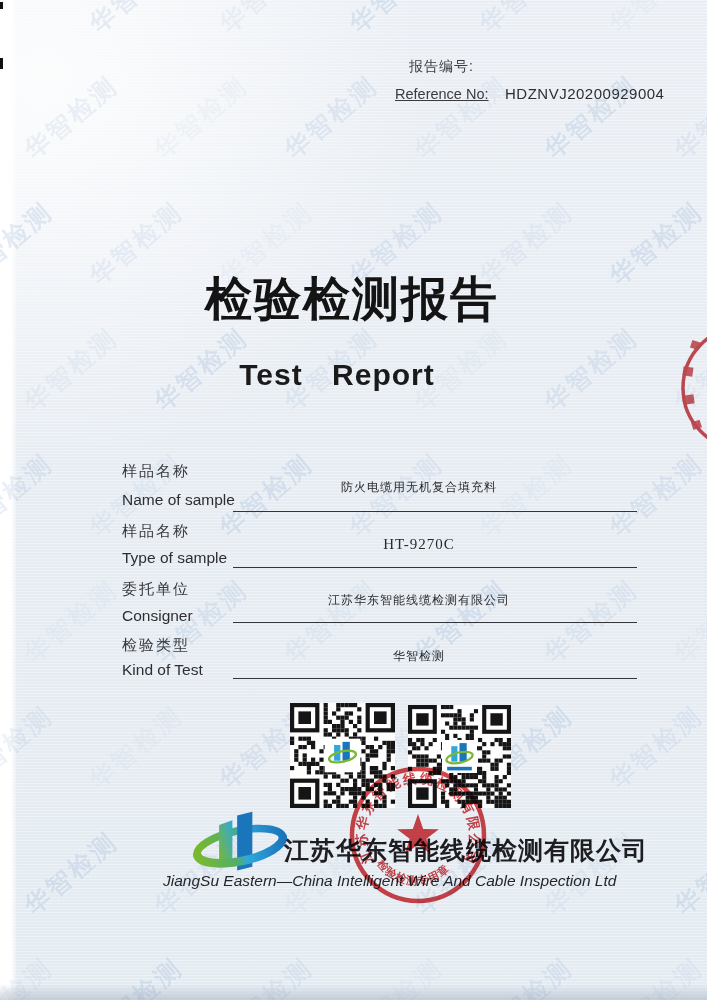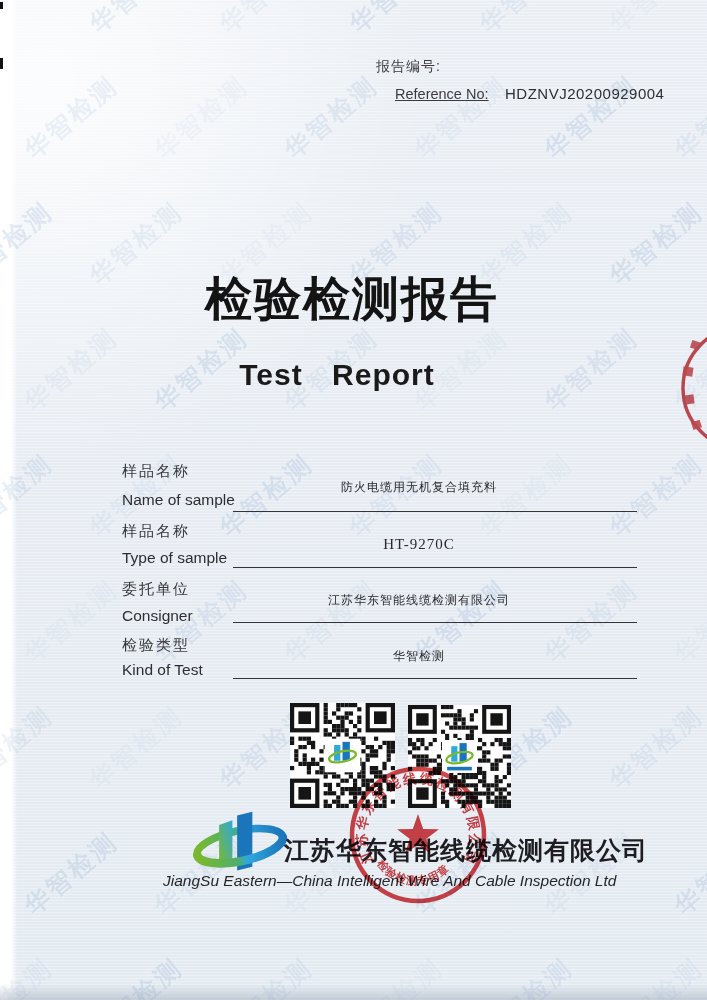--- a/index.html
+++ b/index.html
@@ -92,21 +92,21 @@
       <span class="wm" style="left: 535px; top: 857px; opacity: 0.11;">华智检测</span>
       <span class="wm" style="left: 665px; top: 857px; opacity: 0.23;">华智检测</span>
       <span class="wm" style="left: -50px; top: 983px; opacity: 0.11;">华智检测</span>
       <span class="wm" style="left: 80px; top: 983px; opacity: 0.23;">华智检测</span>
       <span class="wm" style="left: 210px; top: 983px; opacity: 0.15;">华智检测</span>
       <span class="wm" style="left: 340px; top: 983px; opacity: 0.07;">华智检测</span>
       <span class="wm" style="left: 470px; top: 983px; opacity: 0.19;">华智检测</span>
       <span class="wm" style="left: 600px; top: 983px; opacity: 0.11;">华智检测</span>
     </div>
 
-  <div class="abs hdr-label" style="left:376px;top:58px;">报告编号:</div>
+  <div class="abs hdr-label" style="left:409px;top:58px;">报告编号:</div>
   <div class="abs hdr-en" style="left:395px;top:86px;">Reference No:</div>
   <div class="abs hdr-val" style="left:505px;top:85px;">HDZNVJ20200929004</div>
 
   <div class="abs title-cn">检验检测报告</div>
   <div class="abs title-en">Test Report</div>
 
   <div>
     <div class="abs f-cn" style="left:122px;top:462px;">样品名称</div>
     <div class="abs f-en" style="left:122px;top:491px;">Name of sample</div>
     <div class="abs f-val" style="top:479px;">防火电缆用无机复合填充料</div>

